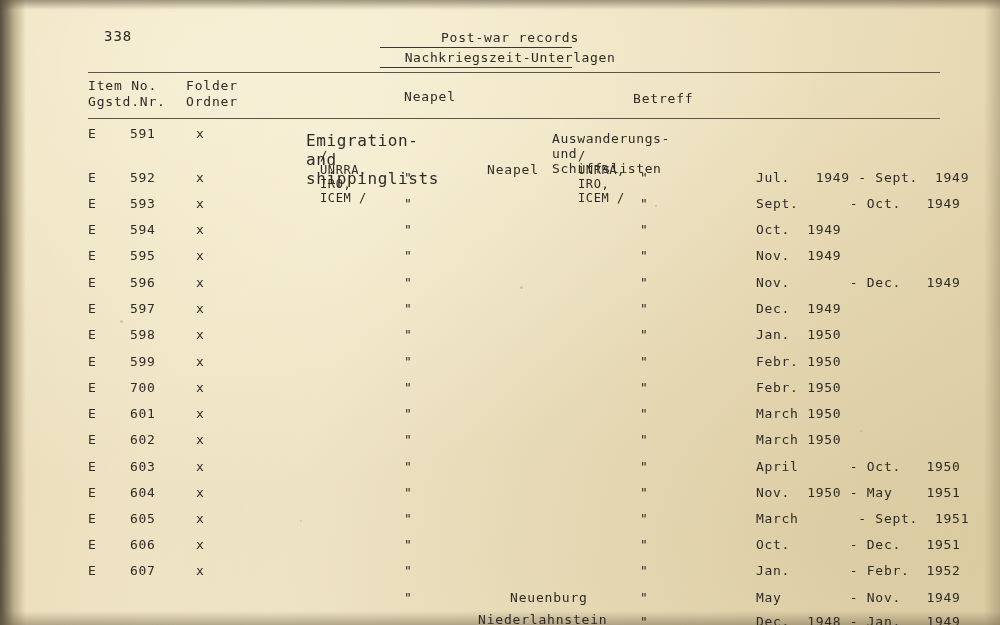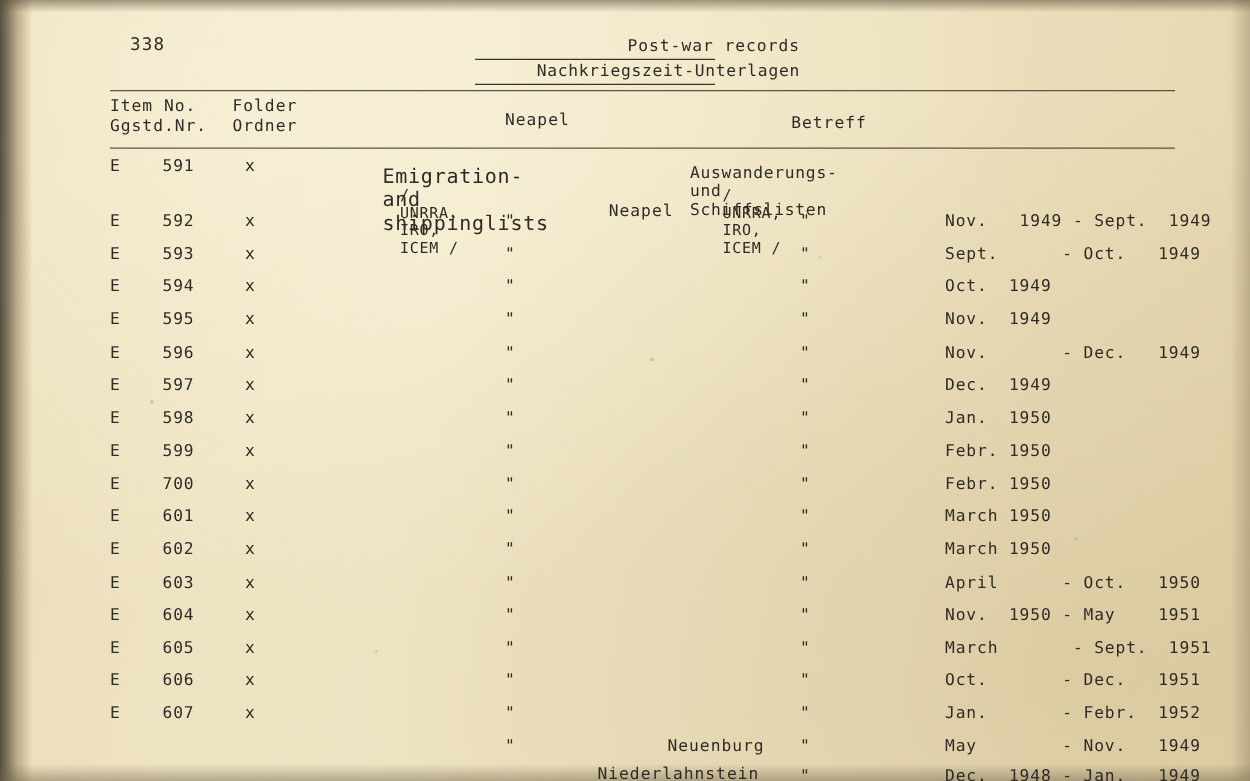--- a/index.html
+++ b/index.html
@@ -68,21 +68,21 @@
     top: 28px;
     font-size: 14px;
     letter-spacing: 1px;
   }
 
   .title-block {
     position: absolute;
     left: 380px;
     top: 30px;
     width: 260px;
-    text-align: right;
+    text-align: center;
   }
   .title-en { font-size: 13px; letter-spacing: 0.8px; }
   .title-de { font-size: 13px; letter-spacing: 0.6px; }
   .title-rule {
     width: 192px;
     height: 1px;
     background: #3a352c;
     margin: 2px 0 2px 0;
   }
 
@@ -176,21 +176,21 @@
         <div class="typed cell c-subj ditto"></div>
         <div class="typed cell c-betr ditto"></div>
         <div class="typed cell c-date"></div>
       </div>
       <div class="row" style="top: 170px;">
         <div class="typed cell c-e">E</div>
         <div class="typed cell c-num">592</div>
         <div class="typed cell c-x">x</div>
         <div class="typed cell c-subj ditto">"</div>
         <div class="typed cell c-betr ditto">"</div>
-        <div class="typed cell c-date">Nov.   1949 - Sept.  1949</div>
+        <div class="typed cell c-date">Jul.   1949 - Sept.  1949</div>
       </div>
       <div class="row" style="top: 196px;">
         <div class="typed cell c-e">E</div>
         <div class="typed cell c-num">593</div>
         <div class="typed cell c-x">x</div>
         <div class="typed cell c-subj ditto">"</div>
         <div class="typed cell c-betr ditto">"</div>
         <div class="typed cell c-date">Sept.      - Oct.   1949</div>
       </div>
       <div class="row" style="top: 222px;">
@@ -317,17 +317,17 @@
         <div class="typed cell c-e"></div>
         <div class="typed cell c-num"></div>
         <div class="typed cell c-x"></div>
         <div class="typed cell c-subj ditto"></div>
         <div class="typed cell c-betr ditto">"</div>
         <div class="typed cell c-date">Dec.  1948 - Jan.   1949</div>
       </div>
     </div>
   <div id="places-container">
       <div class="typed place" style="top: 162px; left: 487px; text-align: center;">Neapel</div>
-      <div class="typed place" style="top: 590px; left: 508px; padding-left: 26px;">Neuenburg</div>
+      <div class="typed place" style="top: 590px; left: 484px; padding-left: 26px;">Neuenburg</div>
       <div class="typed place" style="top: 612px; left: 478px;">Niederlahnstein</div>
     </div>
 
 </div>
 
 </body></html>

